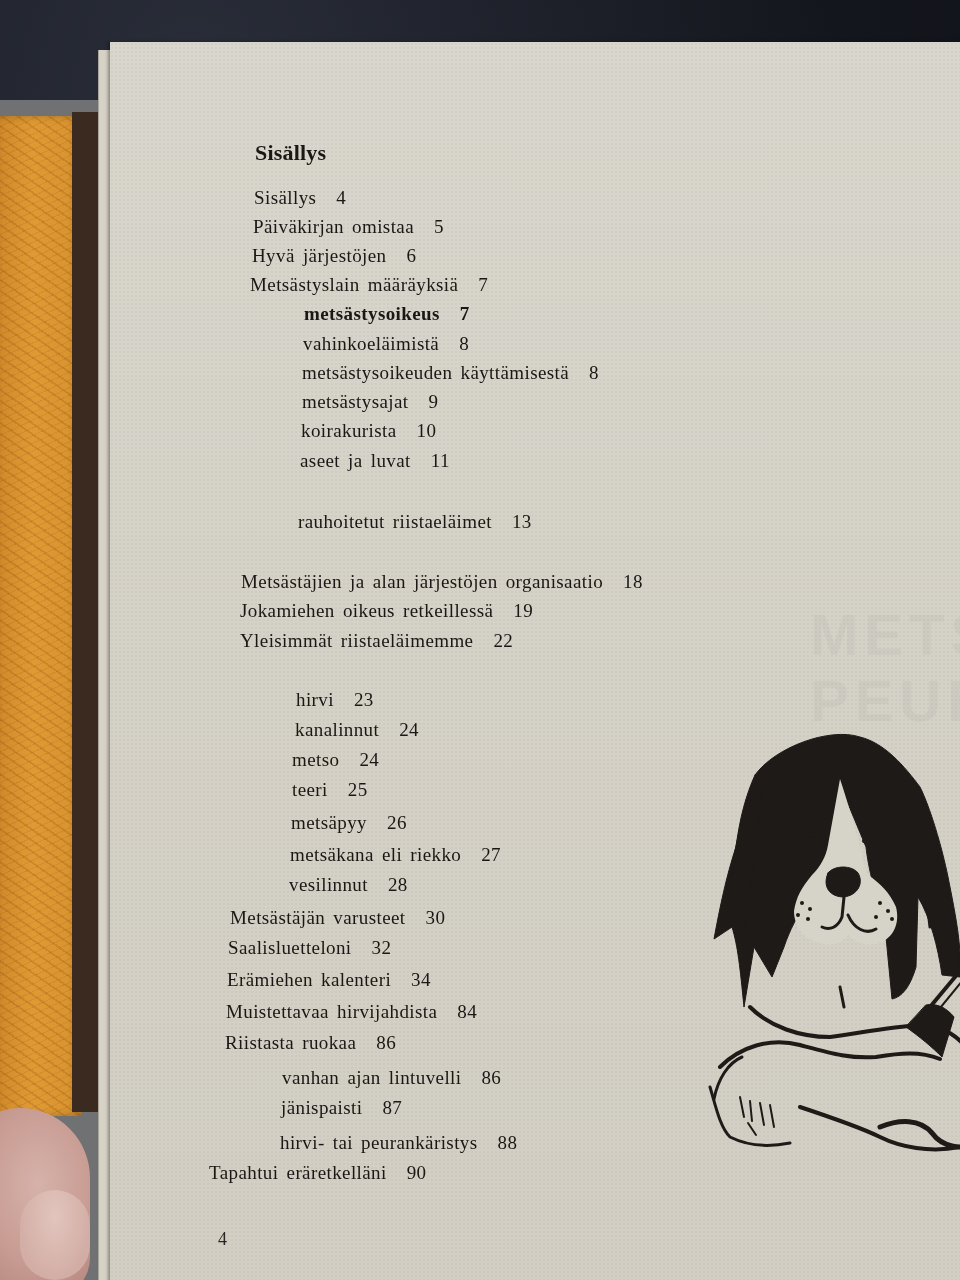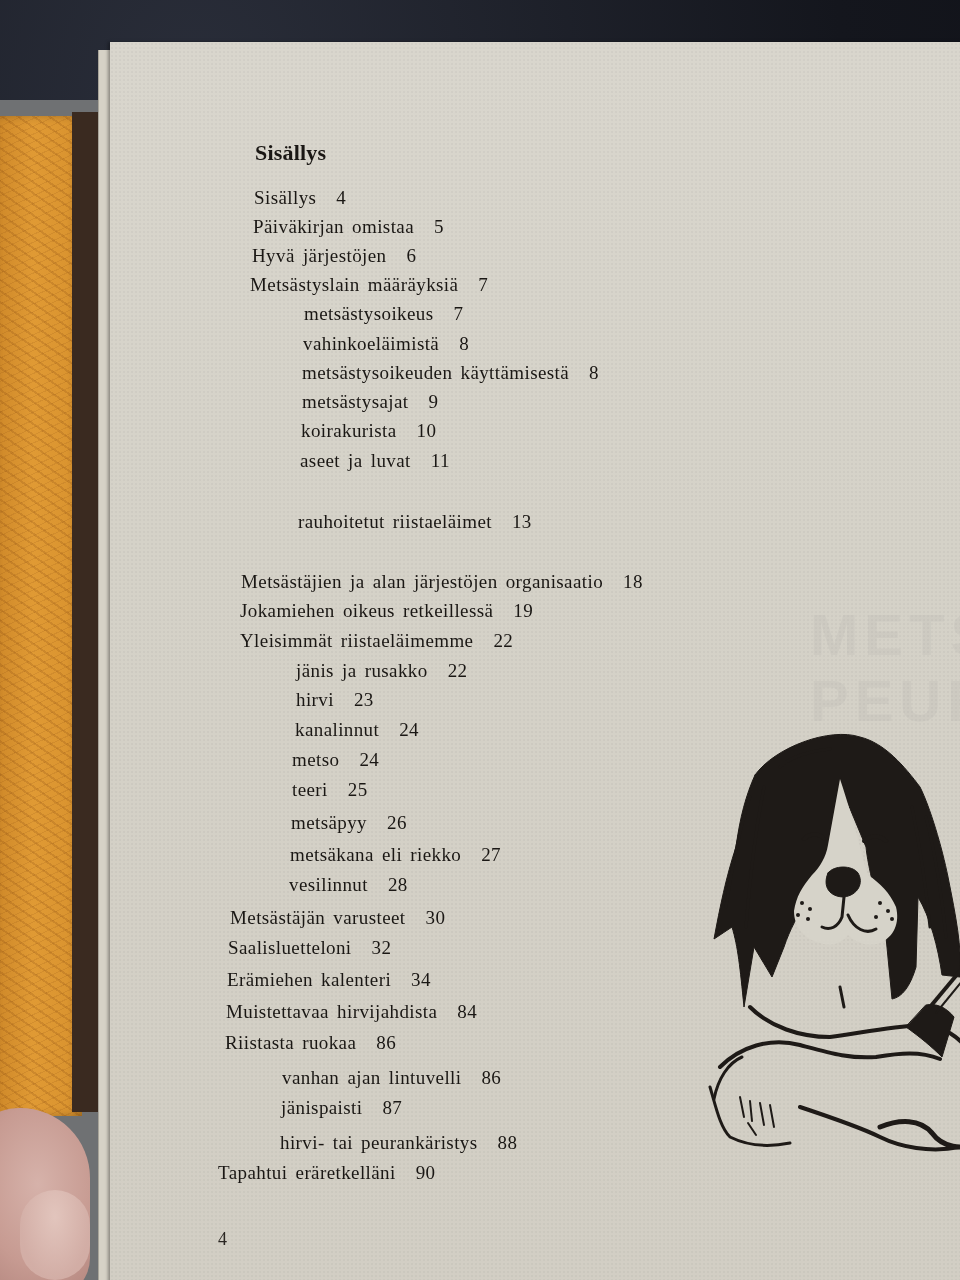--- a/index.html
+++ b/index.html
@@ -101,47 +101,46 @@
 <div class="page">
   <div class="bleed" aria-hidden="true">METS<br>PEURA</div>
 
   <div class="toc-title">Sisällys</div>
 
   <ul class="toc" id="toc">
       <li class="toc-entry" style="left: 144px; top: 145px;"><span>Sisällys</span><span class="pg">4</span></li>
       <li class="toc-entry" style="left: 143px; top: 174px;"><span>Päiväkirjan omistaa</span><span class="pg">5</span></li>
       <li class="toc-entry" style="left: 142px; top: 203px;"><span>Hyvä järjestöjen</span><span class="pg">6</span></li>
       <li class="toc-entry" style="left: 140px; top: 232px;"><span>Metsästyslain määräyksiä</span><span class="pg">7</span></li>
-      <li class="toc-entry" style="left: 194px; top: 261px;"><span>metsästysoikeus</span><span class="pg">7</span></li>
+      <li class="toc-entry" style="left: 194px; top: 261px; font-weight: bold;"><span>metsästysoikeus</span><span class="pg">7</span></li>
       <li class="toc-entry" style="left: 193px; top: 291px;"><span>vahinkoeläimistä</span><span class="pg">8</span></li>
       <li class="toc-entry" style="left: 192px; top: 320px;"><span>metsästysoikeuden käyttämisestä</span><span class="pg">8</span></li>
       <li class="toc-entry" style="left: 192px; top: 349px;"><span>metsästysajat</span><span class="pg">9</span></li>
       <li class="toc-entry" style="left: 191px; top: 378px;"><span>koirakurista</span><span class="pg">10</span></li>
       <li class="toc-entry" style="left: 190px; top: 408px;"><span>aseet ja luvat</span><span class="pg">11</span></li>
       <li class="toc-entry" style="left: 188px; top: 469px;"><span>rauhoitetut riistaeläimet</span><span class="pg">13</span></li>
       <li class="toc-entry" style="left: 131px; top: 529px;"><span>Metsästäjien ja alan järjestöjen organisaatio</span><span class="pg">18</span></li>
       <li class="toc-entry" style="left: 130px; top: 558px;"><span>Jokamiehen oikeus retkeillessä</span><span class="pg">19</span></li>
       <li class="toc-entry" style="left: 130px; top: 588px;"><span>Yleisimmät riistaeläimemme</span><span class="pg">22</span></li>
-      <li class="toc-entry" style="left: 186px; top: 618px;"><span>jänis ja rusakko</span><span class="pg">22</span></li>
       <li class="toc-entry" style="left: 186px; top: 647px;"><span>hirvi</span><span class="pg">23</span></li>
       <li class="toc-entry" style="left: 185px; top: 677px;"><span>kanalinnut</span><span class="pg">24</span></li>
       <li class="toc-entry" style="left: 182px; top: 707px;"><span>metso</span><span class="pg">24</span></li>
       <li class="toc-entry" style="left: 182px; top: 737px;"><span>teeri</span><span class="pg">25</span></li>
       <li class="toc-entry" style="left: 181px; top: 770px;"><span>metsäpyy</span><span class="pg">26</span></li>
       <li class="toc-entry" style="left: 180px; top: 802px;"><span>metsäkana eli riekko</span><span class="pg">27</span></li>
       <li class="toc-entry" style="left: 179px; top: 832px;"><span>vesilinnut</span><span class="pg">28</span></li>
       <li class="toc-entry" style="left: 120px; top: 865px;"><span>Metsästäjän varusteet</span><span class="pg">30</span></li>
       <li class="toc-entry" style="left: 118px; top: 895px;"><span>Saalisluetteloni</span><span class="pg">32</span></li>
       <li class="toc-entry" style="left: 117px; top: 927px;"><span>Erämiehen kalenteri</span><span class="pg">34</span></li>
       <li class="toc-entry" style="left: 116px; top: 959px; text-align: right;"><span>Muistettavaa hirvijahdista</span><span class="pg">84</span></li>
       <li class="toc-entry" style="left: 115px; top: 990px;"><span>Riistasta ruokaa</span><span class="pg">86</span></li>
       <li class="toc-entry" style="left: 172px; top: 1025px;"><span>vanhan ajan lintuvelli</span><span class="pg">86</span></li>
       <li class="toc-entry" style="left: 171px; top: 1055px;"><span>jänispaisti</span><span class="pg">87</span></li>
       <li class="toc-entry" style="left: 170px; top: 1090px;"><span>hirvi- tai peurankäristys</span><span class="pg">88</span></li>
-      <li class="toc-entry" style="left: 108px; top: 1120px;"><span>Tapahtui eräretkelläni</span><span class="pg">90</span></li>
+      <li class="toc-entry" style="left: 99px; top: 1120px;"><span>Tapahtui eräretkelläni</span><span class="pg">90</span></li>
     </ul>
 
   <svg class="illustration" viewBox="0 0 300 470" xmlns="http://www.w3.org/2000/svg">
     <g fill="#1e1a17" stroke="#1e1a17" stroke-linecap="round" stroke-linejoin="round">
 
       <path d="M75 68 C95 40 150 20 180 30 C205 36 225 60 240 80 C250 100 262 140 268 170 C276 210 282 240 280 270 L262 268 C258 240 250 210 238 190 L236 260 C230 280 222 290 212 292 L206 230 C196 190 188 160 186 140 L166 92 L150 140 C148 160 140 178 126 196 C118 208 110 222 104 240 L92 270 C86 260 80 250 74 240 L64 300 C60 260 58 240 52 220 L34 232 C40 200 46 170 56 140 C60 110 66 88 75 68 Z" fill="#1e1a17"></path>
 
       <path d="M160 72 L148 138 C146 150 140 160 132 168 C122 180 116 190 114 204 C114 220 124 232 140 236 C152 240 162 236 168 228 C176 236 188 240 200 236 C214 230 220 216 216 200 C210 186 200 176 188 168 C182 150 176 120 160 72 Z" fill="#d6d3c9" stroke="none"></path>
 
       <path d="M148 166 C154 158 172 158 178 166 C184 176 178 188 164 190 C150 190 142 180 148 166 Z"></path>

